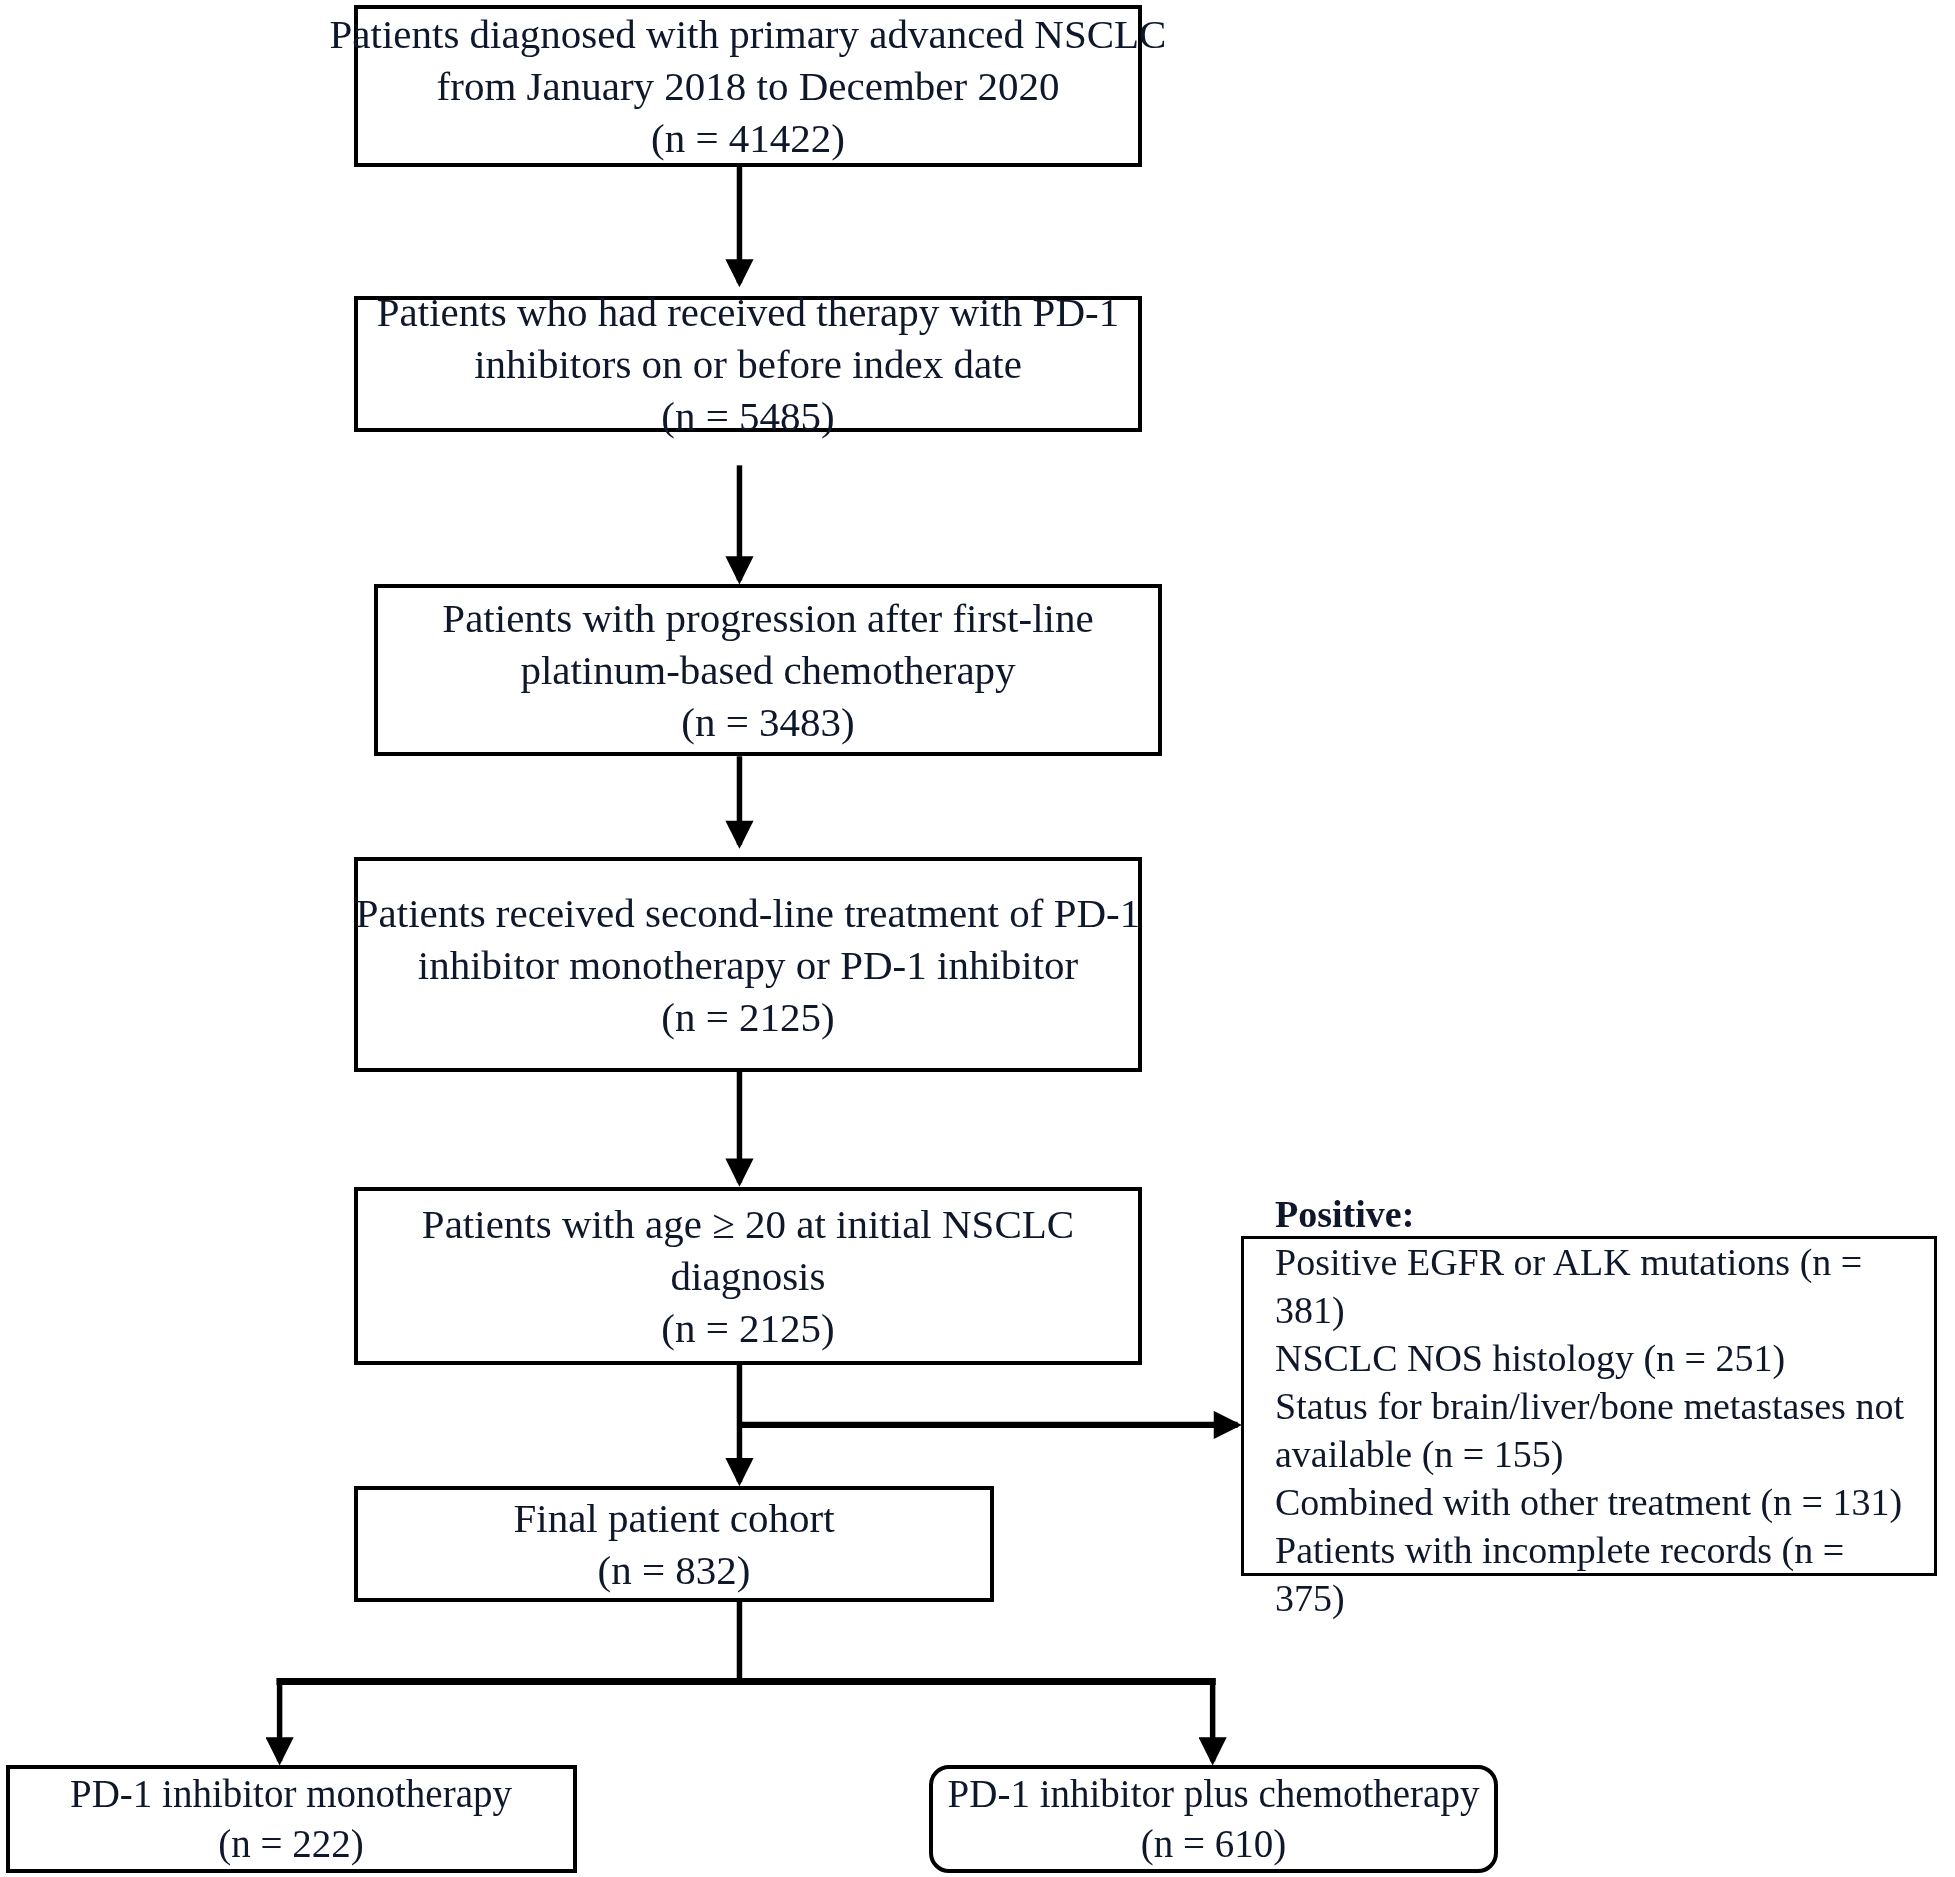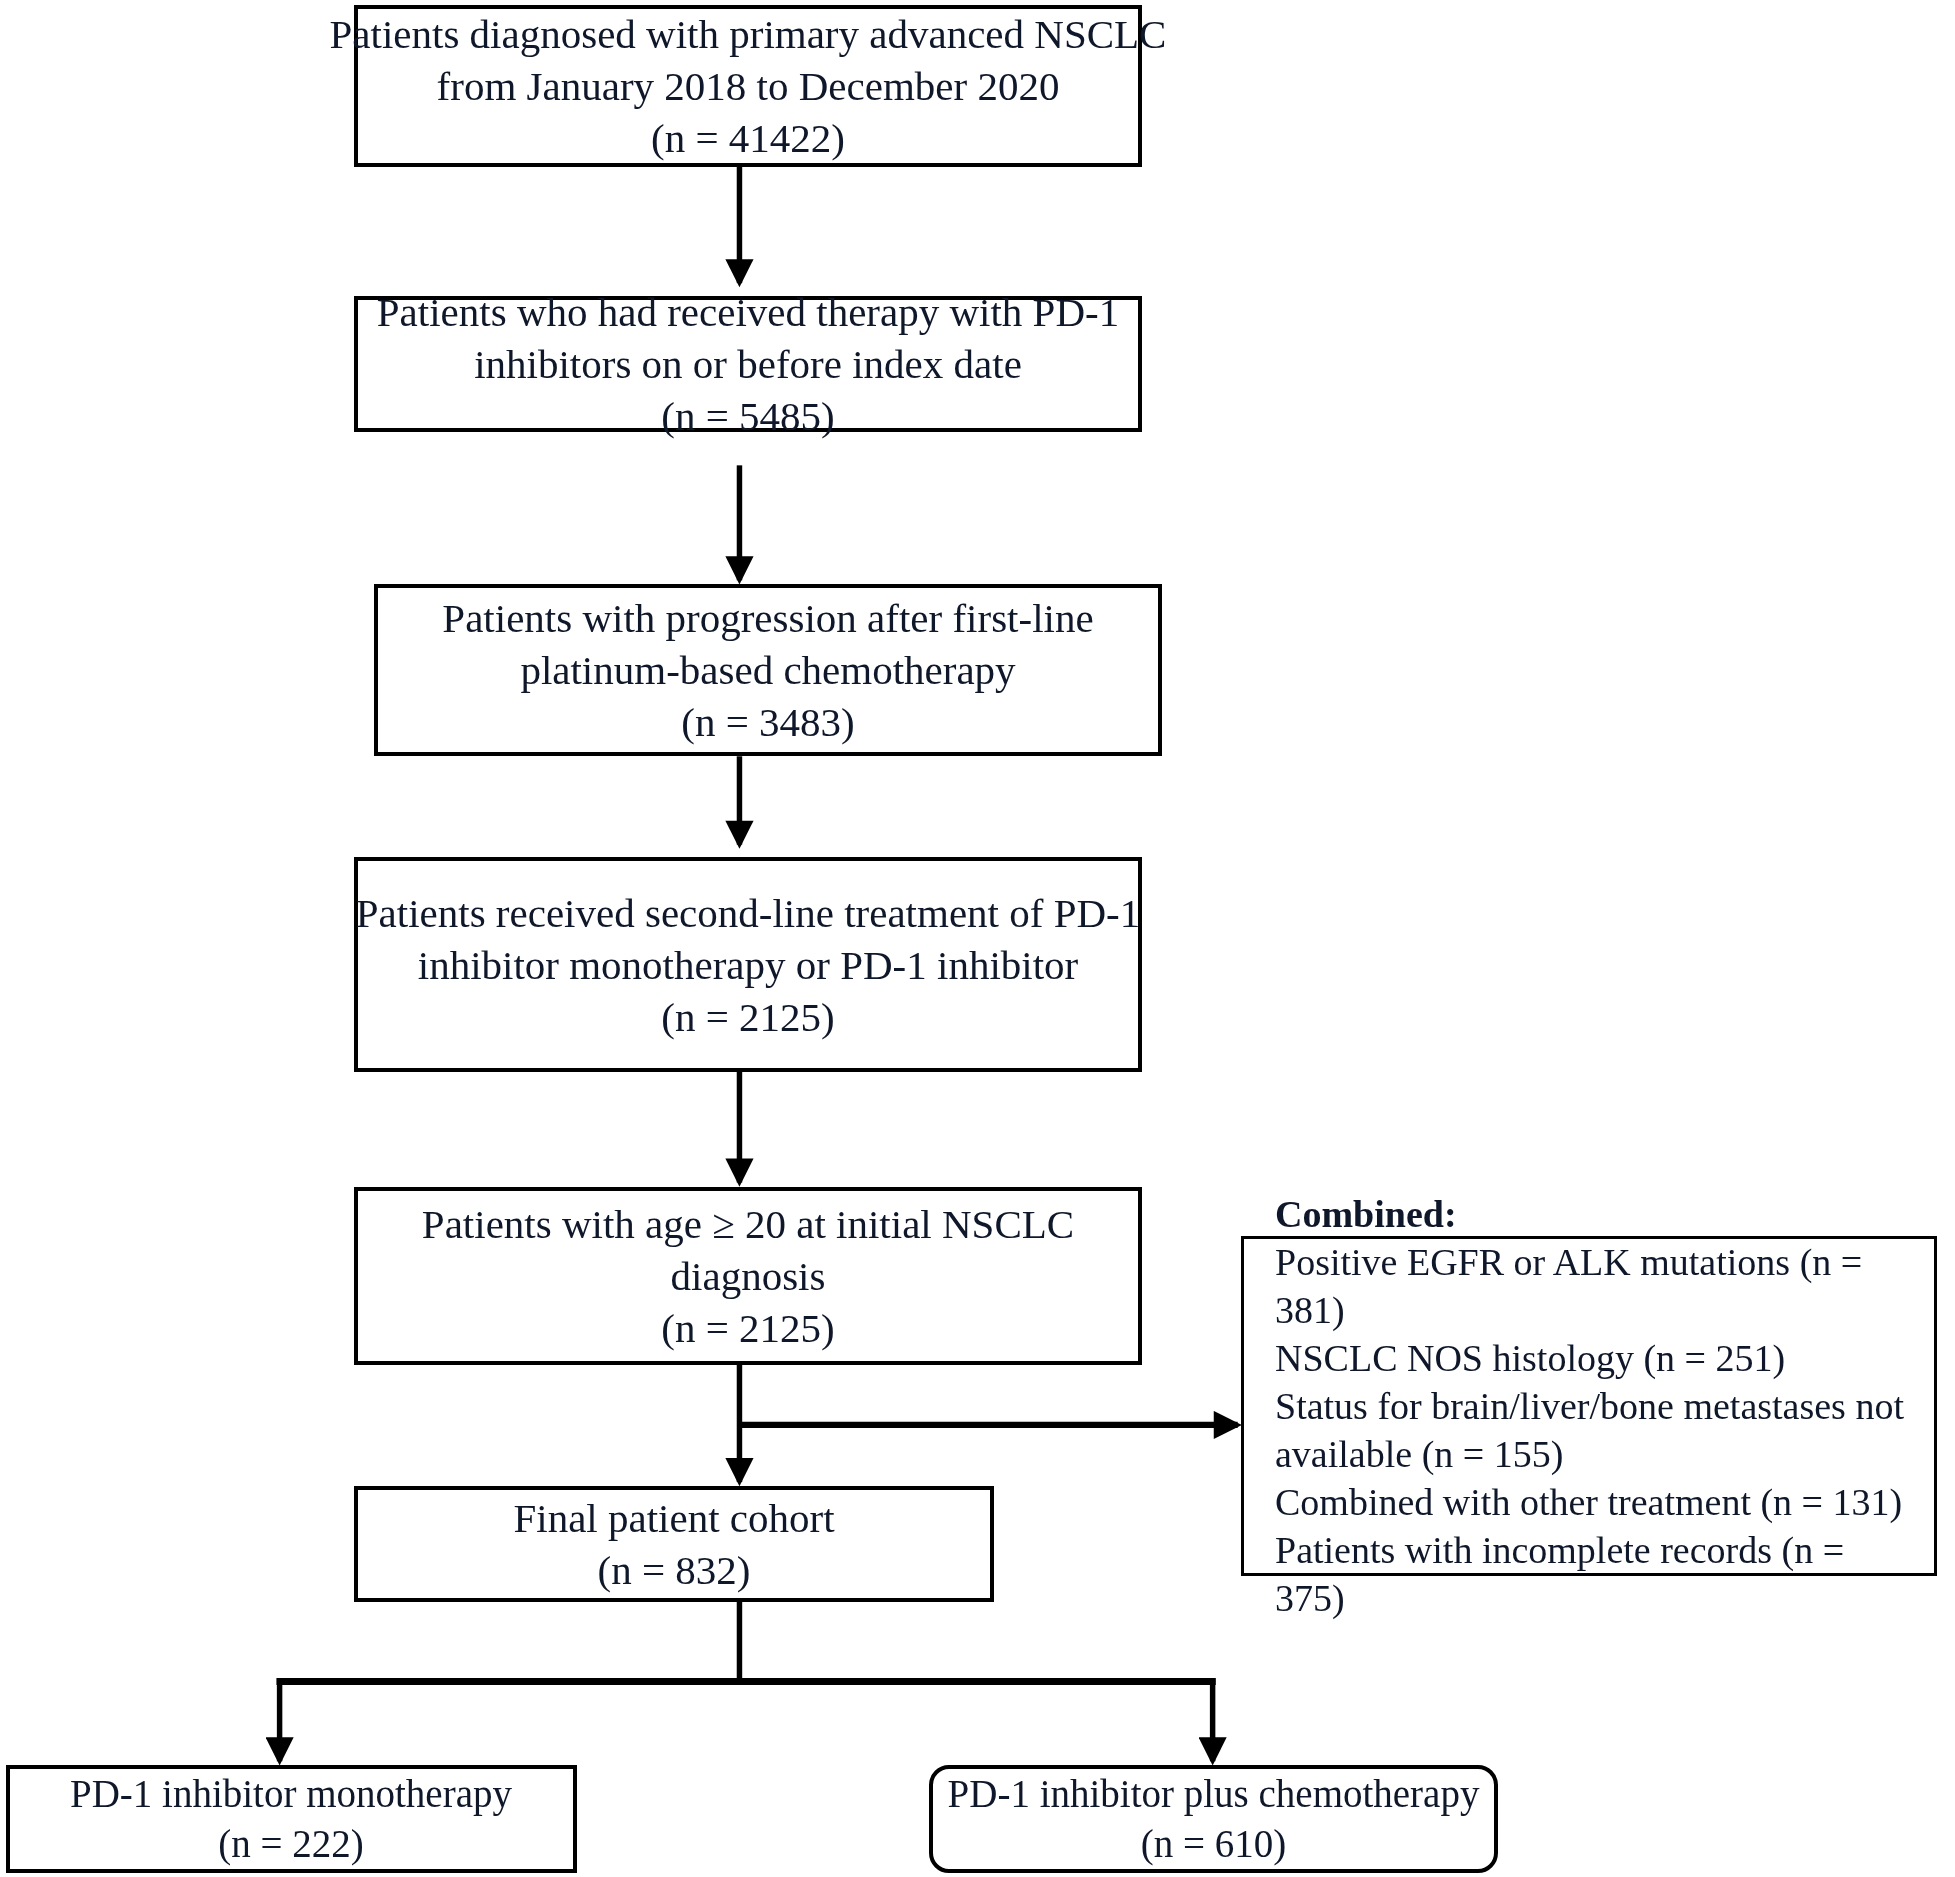--- a/index.html
+++ b/index.html
@@ -117,21 +117,21 @@
     <div class="ln">(n = 2125)</div>
   </div>
 
   <div class="box box-5">
     <div class="ln">Patients with age ≥ 20 at initial NSCLC</div>
     <div class="ln">diagnosis</div>
     <div class="ln">(n = 2125)</div>
   </div>
 
   <div class="box box-excluded">
-    <div class="ln title">Combined:</div>
+    <div class="ln title">Positive:</div>
     <div class="ln">Positive EGFR or ALK mutations (n = 381)</div>
     <div class="ln">NSCLC NOS histology (n = 251)</div>
     <div class="ln">Status for brain/liver/bone metastases not available (n = 155)</div>
     <div class="ln">Combined with other treatment (n = 131)</div>
     <div class="ln">Patients with incomplete records (n = 375)</div>
   </div>
 
   <div class="box box-6">
     <div class="ln">Final patient cohort</div>
     <div class="ln">(n = 832)</div>

